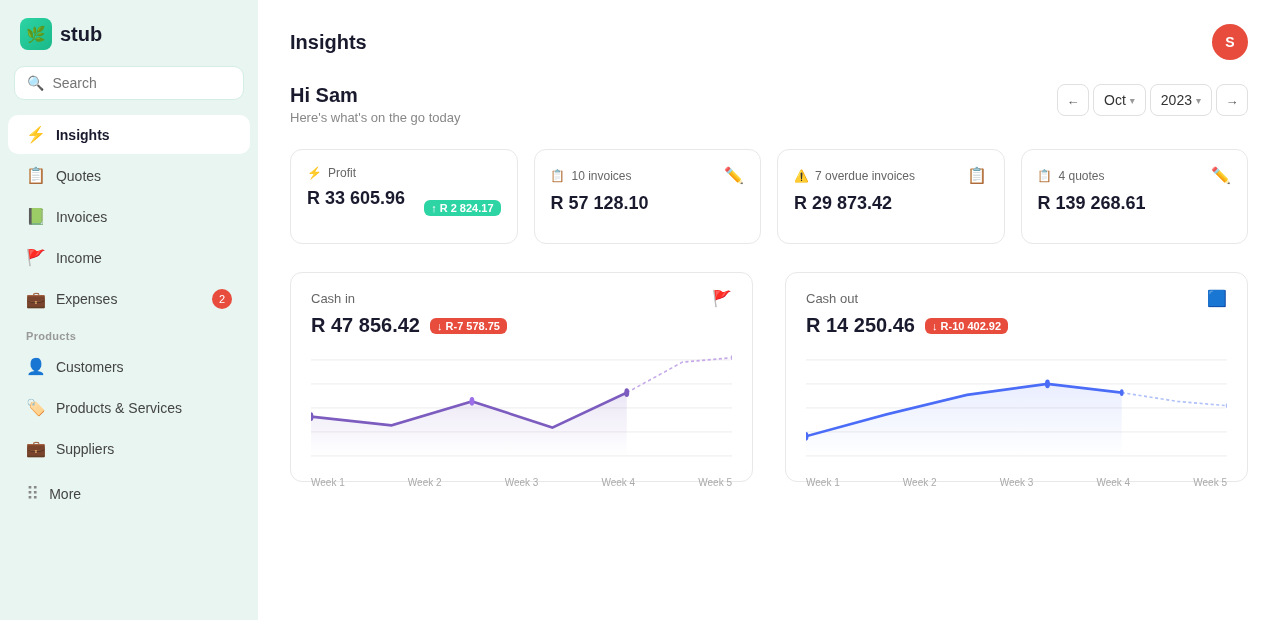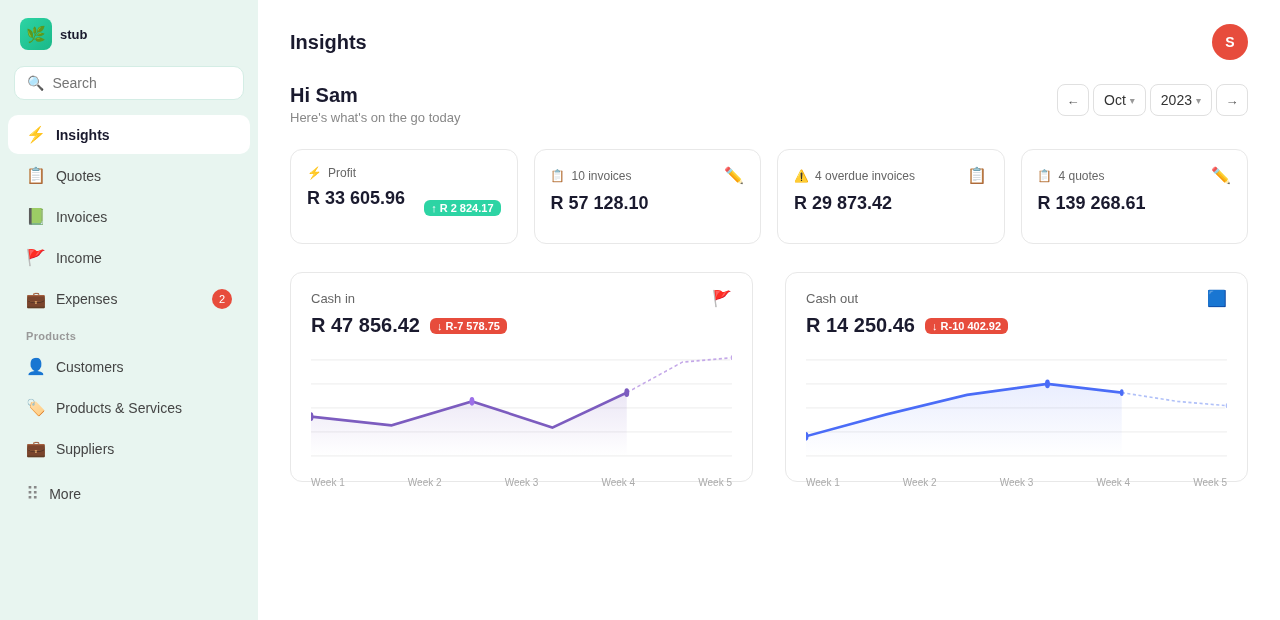--- a/index.html
+++ b/index.html
@@ -21,21 +21,21 @@
       gap: 8px;
       padding: 18px 20px 16px;
     }
     .logo-icon {
       width: 32px; height: 32px;
       background: linear-gradient(135deg, #2dd4a4, #1ab888);
       border-radius: 8px;
       display: flex; align-items: center; justify-content: center;
       font-size: 16px; color: white;
     }
-    .logo-text { font-size: 13px; font-weight: 600; color: #1a1a2e; }
+    .logo-text { font-size: 20px; font-weight: 600; color: #1a1a2e; }
 
     .search-box {
       margin: 0 14px 14px;
       background: white;
       border-radius: 10px;
       display: flex;
       align-items: center;
       padding: 8px 12px;
       gap: 8px;
       border: 1px solid #d4ede5;
@@ -352,21 +352,21 @@
         <span>📋</span>
         <span>10 invoices</span>
         <span class="card-action" style="margin-left:auto">✏️</span>
       </div>
       <span class="card-value">R 57 128.10</span>
     </div>
 
     <div class="card">
       <div class="card-title">
         <span style="color:#e67e22">⚠️</span>
-        <span>4 overdue invoices</span>
+        <span>7 overdue invoices</span>
         <span class="card-action-orange" style="margin-left:auto">📋</span>
       </div>
       <span class="card-value">R 29 873.42</span>
     </div>
 
     <div class="card">
       <div class="card-title">
         <span>📋</span>
         <span>4 quotes</span>
         <span class="card-action" style="margin-left:auto">✏️</span>

